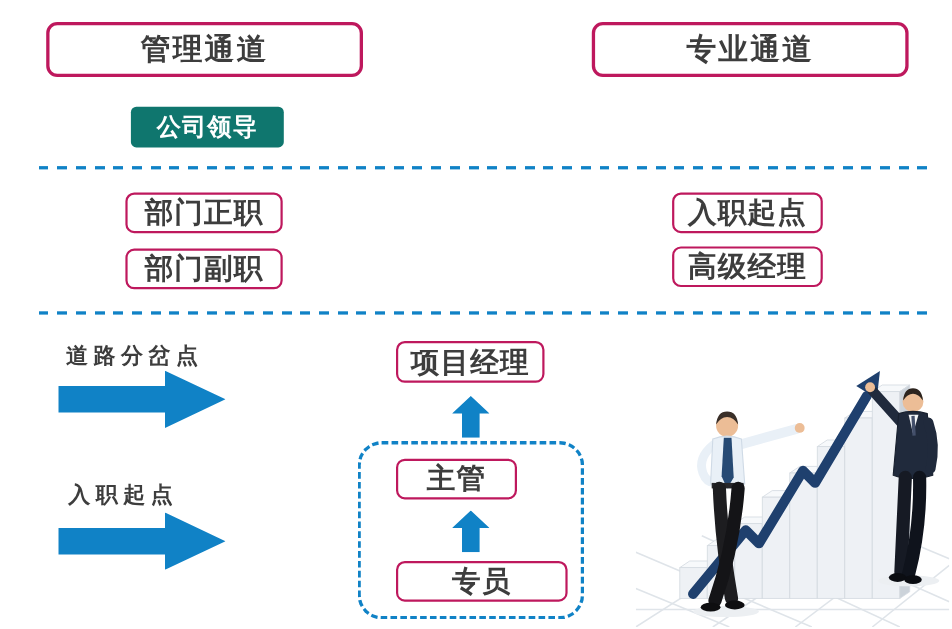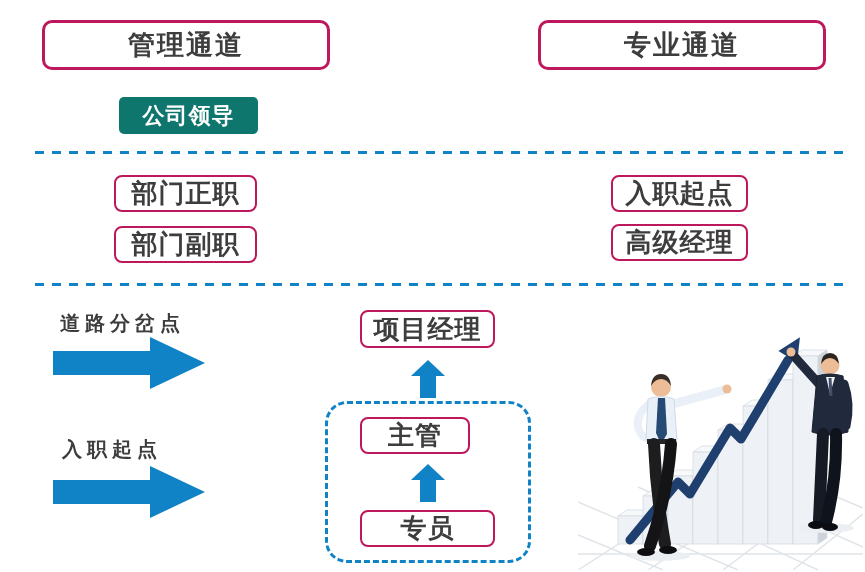--- a/index.html
+++ b/index.html
@@ -67,21 +67,21 @@
   </svg>
 
   <div class="dash-box" style="left:325px; top:401px; width:206px; height:162px;"></div>
 
   <div class="outline-box lvl" style="left:360px; top:417px; width:110px; height:37px;">主管</div>
 
   <svg class="arrow-svg" style="left:411px; top:464px;" width="34" height="38" viewBox="0 0 34 38">
     <polygon class="blue-fill" points="17,0 34,16 25,16 25,38 9,38 9,16 0,16"></polygon>
   </svg>
 
-  <div class="outline-box lvl" style="left:360px; top:510px; width:135px; height:37px;">专员</div>
+  <div class="outline-box lvl" style="left:360px; top:510px; width:156px; height:37px;">专员</div>
 
   <svg class="arrow-svg" style="left:578px; top:292px;" width="285" height="278" viewBox="0 0 285 278">
 
     <g stroke="#dfe4e9" stroke-width="1.4">
       <path d="M0,278 L130,195" fill="none"></path>
       <path d="M70,278 L195,195" fill="none"></path>
       <path d="M145,278 L255,195" fill="none"></path>
       <path d="M215,278 L285,222" fill="none"></path>
       <path d="M0,210 L160,278" fill="none"></path>
       <path d="M0,243 L85,278" fill="none"></path>

